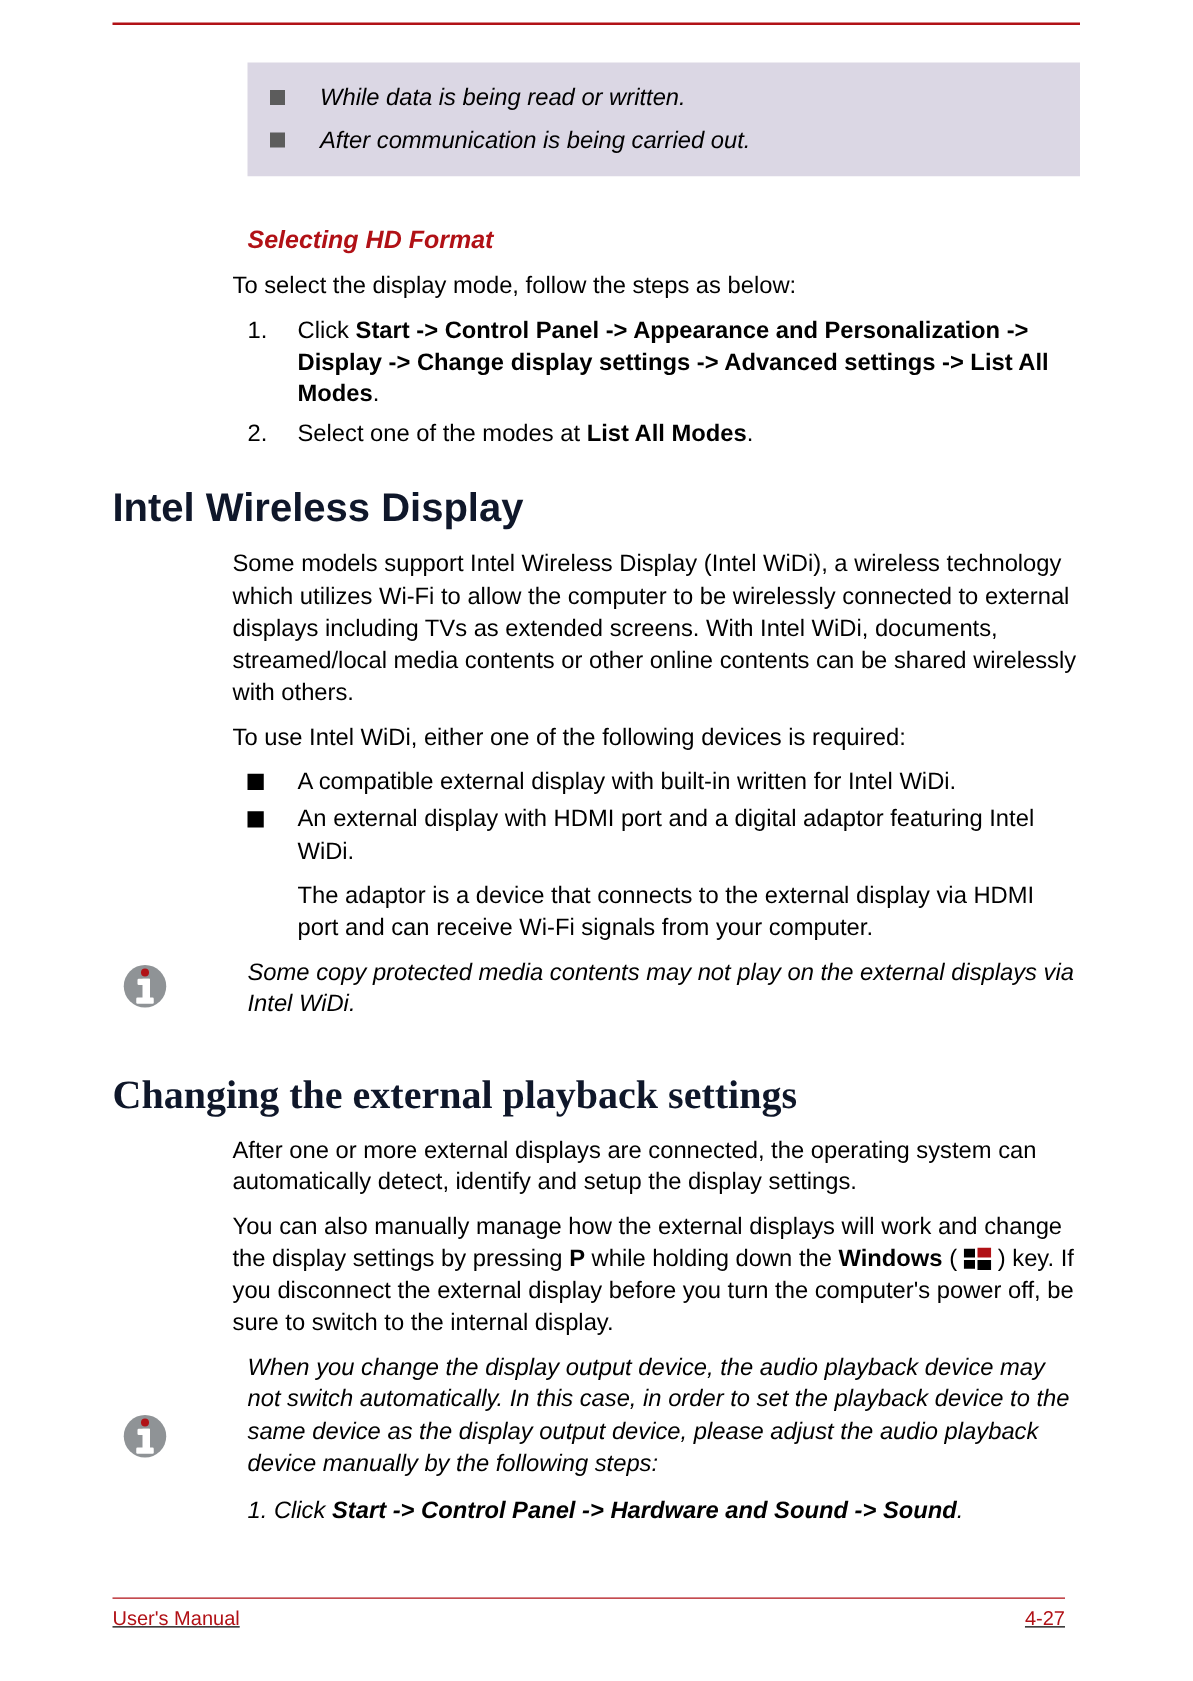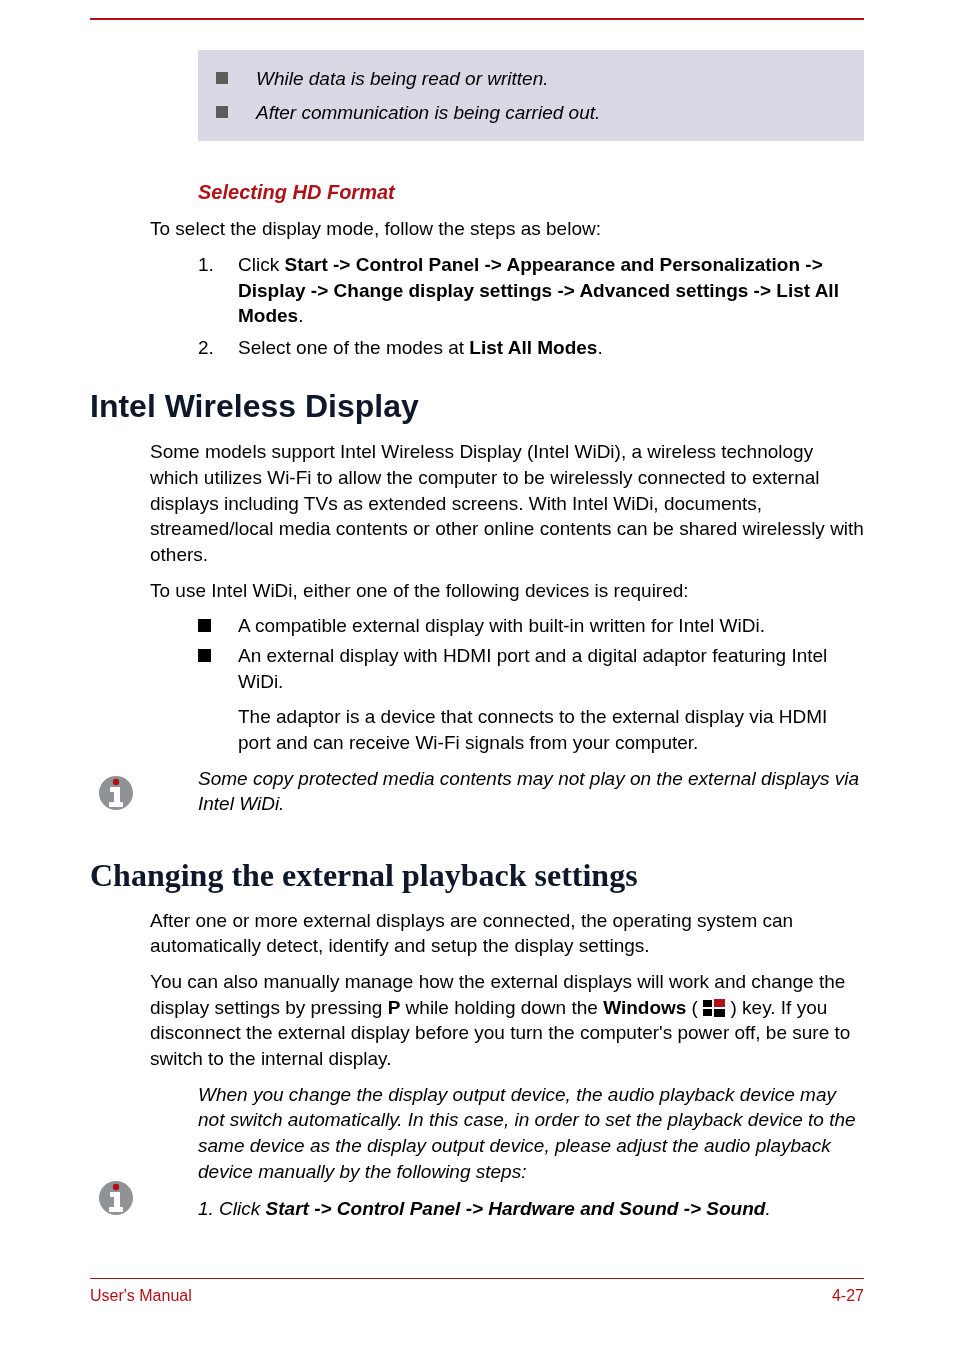--- a/index.html
+++ b/index.html
@@ -44,21 +44,21 @@
     color: #b11116;
     font-family: Arial, Helvetica, sans-serif;
     font-weight: bold;
     font-style: italic;
     font-size: 20px;
     margin-left: 108px;
     margin-top: 40px;
     margin-bottom: 12px;
   }
   .body-block {
-    margin-left: 60px;
+    margin-left: 96px;
     font-size: 19px;
     line-height: 1.35;
   }
   .body-block p { margin-bottom: 10px; }
   .ol { margin-left: 108px; font-size: 19px; line-height: 1.35; }
   .ol .row { display: flex; margin-bottom: 6px; }
   .ol .num { flex: 0 0 40px; }
   .ol .txt { flex: 1; }
   .h2-red {
     color: #0f172a;
@@ -71,42 +71,43 @@
   .ul { margin-left: 108px; font-size: 19px; line-height: 1.35; }
   .ul .row { display: flex; margin-bottom: 4px; }
   .ul .blk {
     width: 13px; height: 13px; background: #000; flex: 0 0 13px;
     margin-top: 6px; margin-right: 27px;
   }
   .ul .txt { flex: 1; }
   .ul .cont { margin-left: 40px; margin-top: 8px; }
   .note-row {
     display: flex;
-    align-items: flex-end;
+    align-items: center;
     margin-top: 10px;
   }
   .info-icon {
     width: 36px;
     flex: 0 0 36px;
     margin-right: 24px;
     margin-left: 8px;
   }
   .note-text {
     flex: 1;
     font-style: italic;
     font-size: 19px;
     line-height: 1.35;
     margin-left: 40px;
   }
   .win-icon svg { vertical-align: -3px; }
   .footer {
     position: absolute;
     bottom: 40px;
     left: 90px;
-    right: 90px;
+    right: 102px;
+    text-decoration: underline;
   }
   .footer .rule {
     height: 1.5px;
     background: #b11116;
     margin-bottom: 8px;
   }
   .footer .row {
     display: flex;
     justify-content: space-between;
     font-size: 16px;

